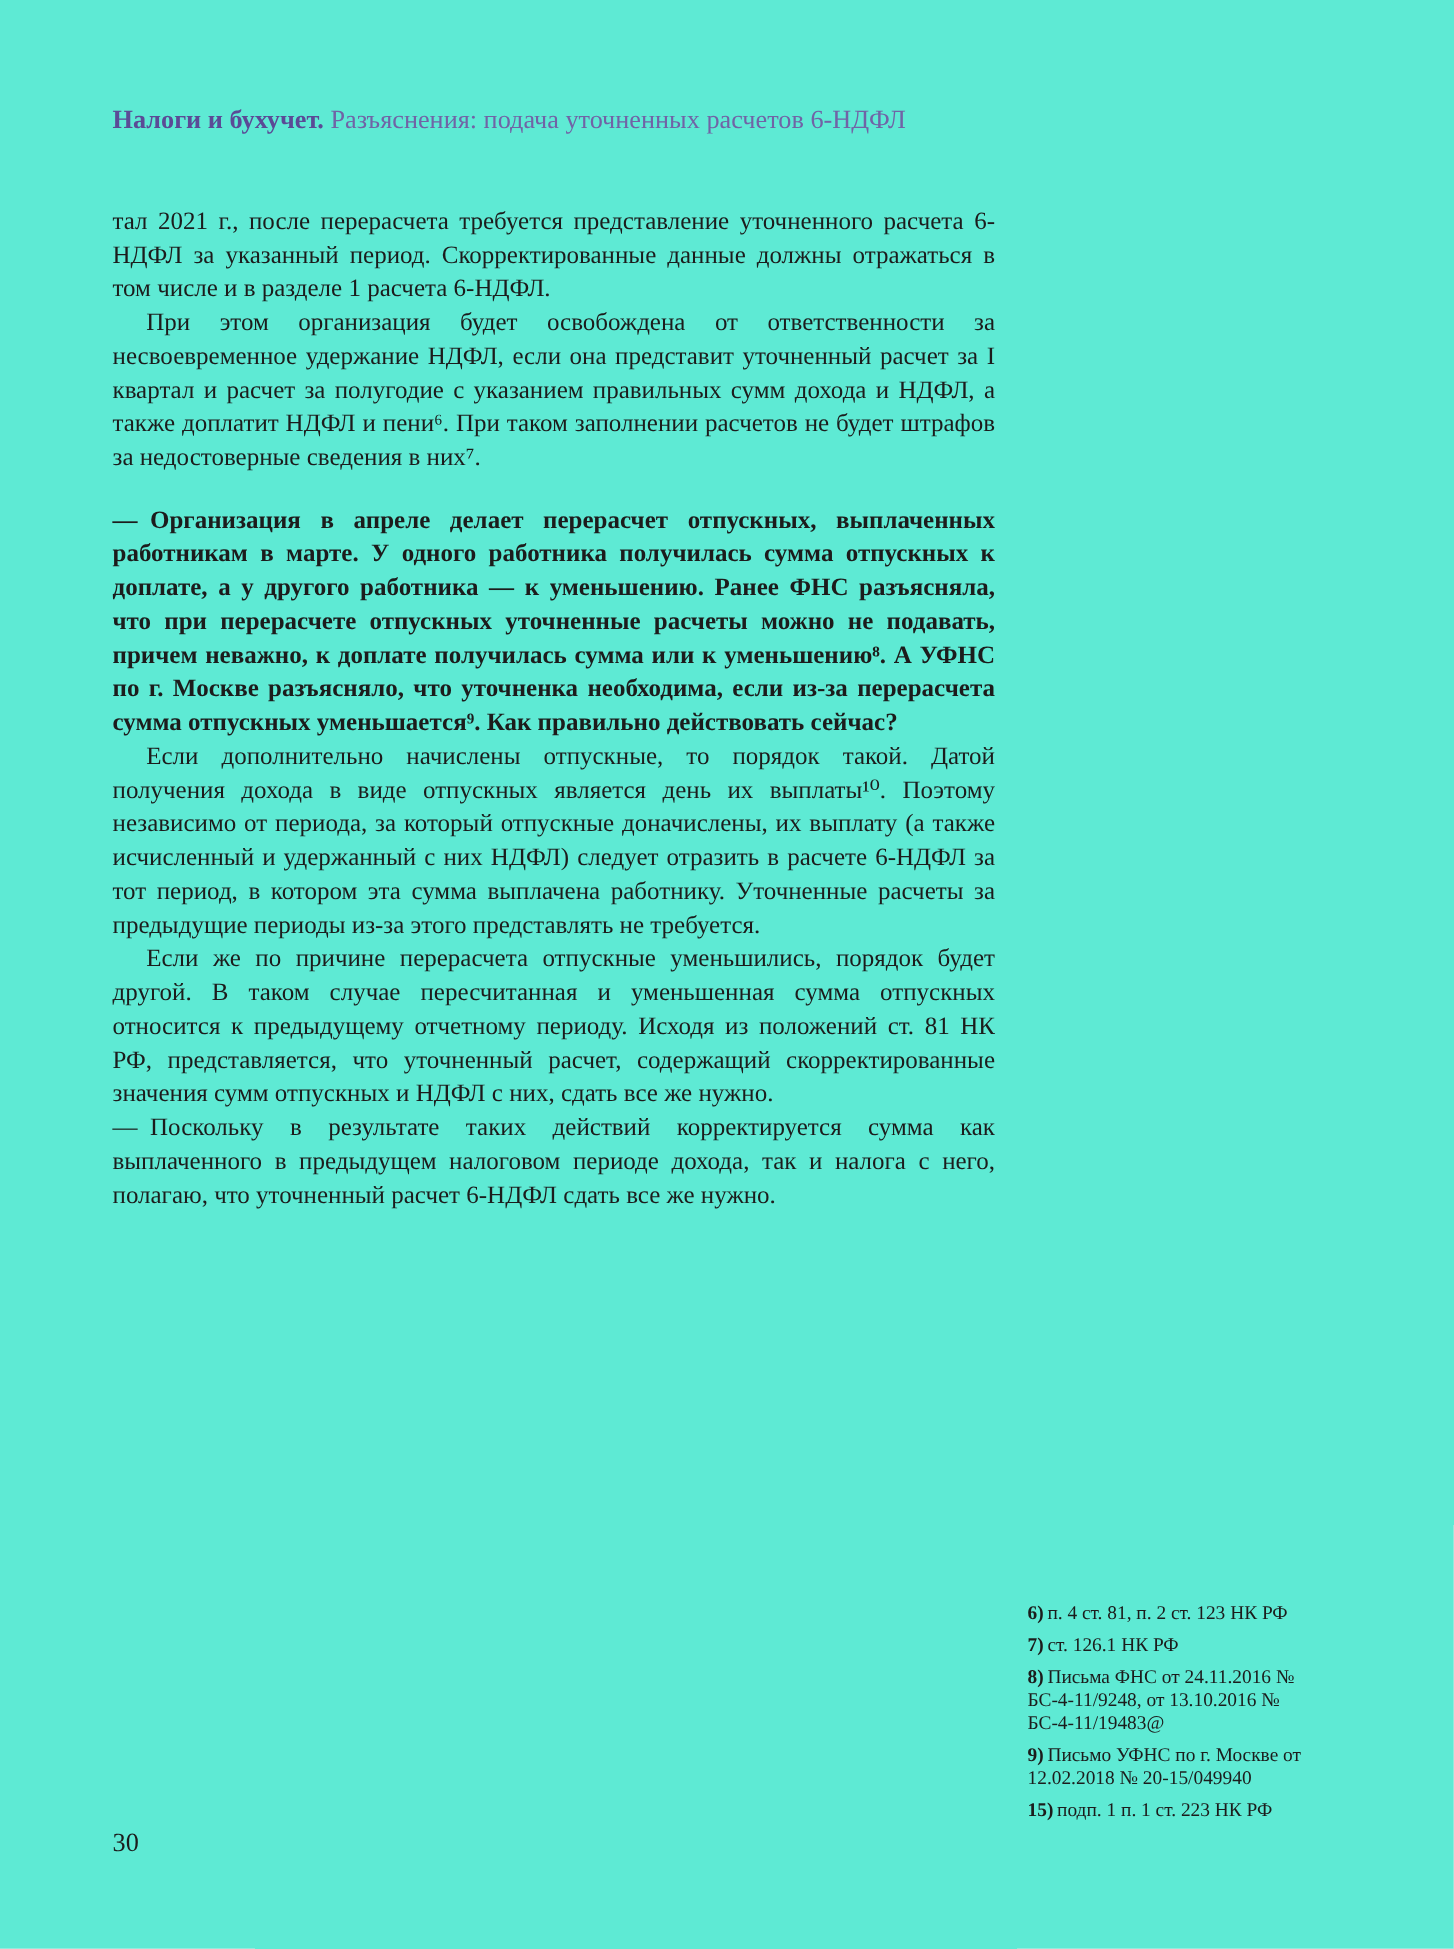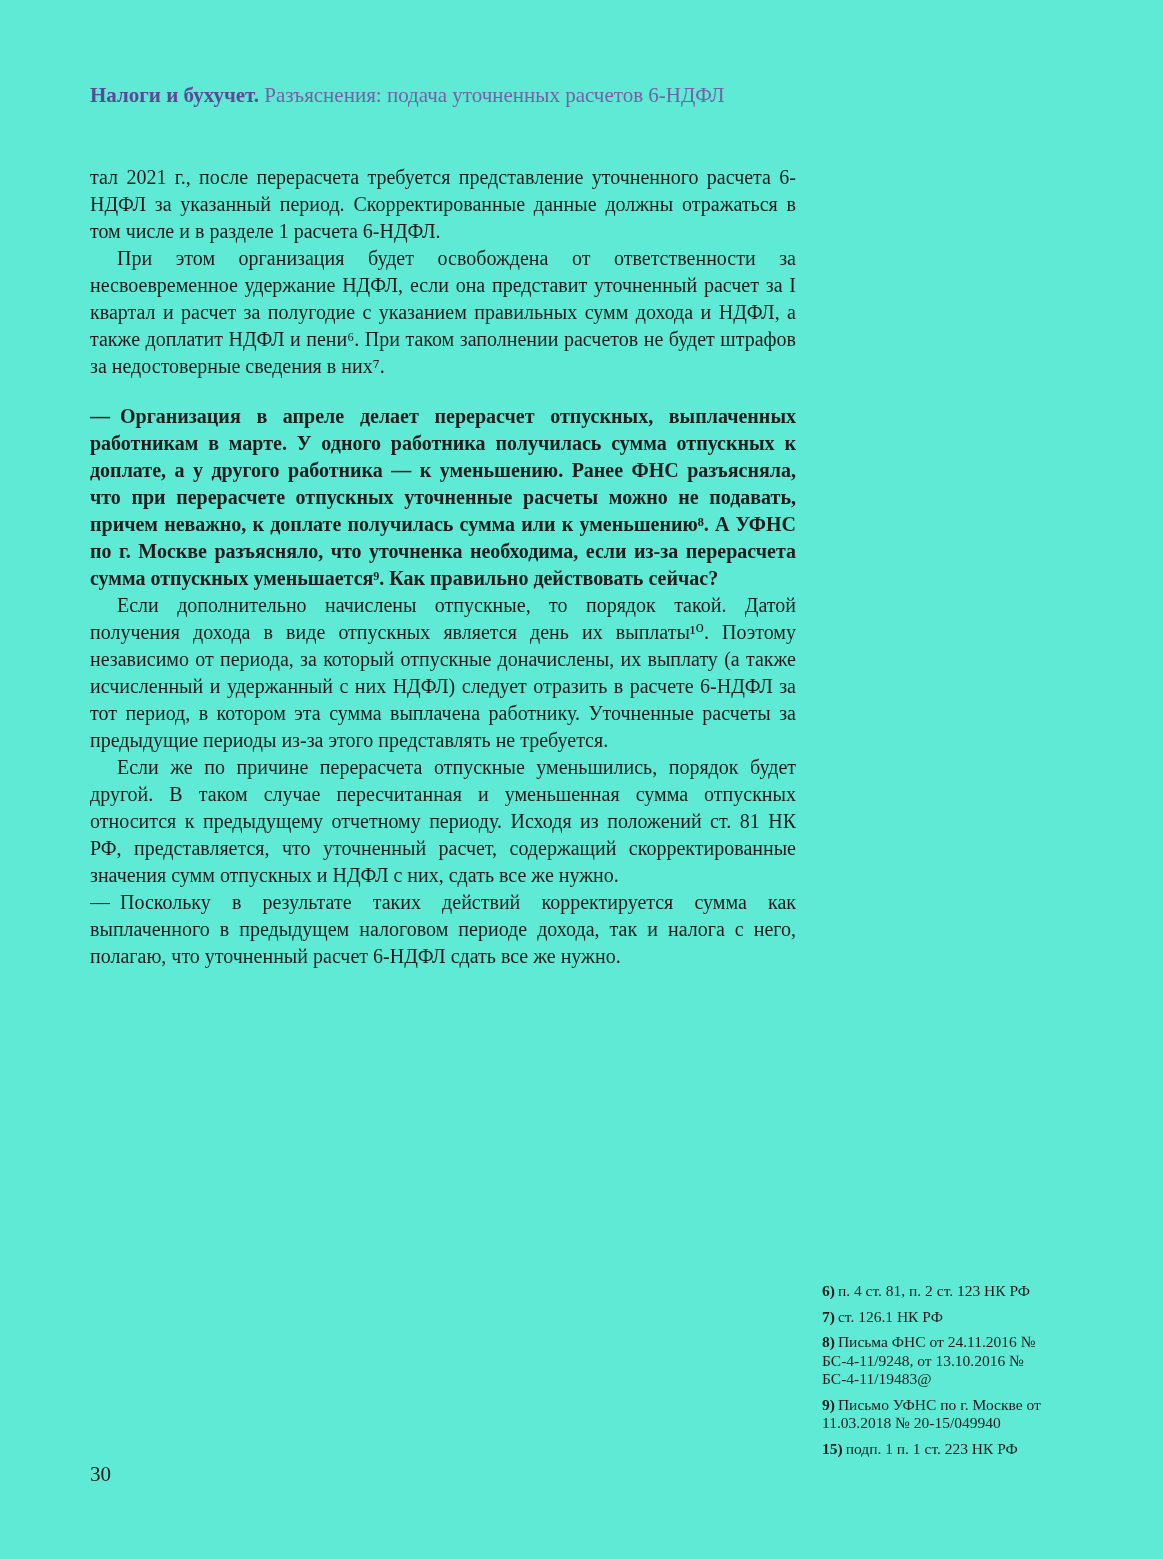--- a/index.html
+++ b/index.html
@@ -98,21 +98,21 @@
     <div class="footnote">
       <span class="fn-num">6)</span><span>п. 4 ст. 81, п. 2 ст. 123 НК РФ</span>
     </div>
     <div class="footnote">
       <span class="fn-num">7)</span><span>ст. 126.1 НК РФ</span>
     </div>
     <div class="footnote">
       <span class="fn-num">8)</span><span>Письма ФНС от 24.11.2016 № БС-4-11/9248, от 13.10.2016 № БС-4-11/19483@</span>
     </div>
     <div class="footnote">
-      <span class="fn-num">9)</span><span>Письмо УФНС по г. Москве от 11.03.2018 № 20-15/049940</span>
+      <span class="fn-num">9)</span><span>Письмо УФНС по г. Москве от 12.02.2018 № 20-15/049940</span>
     </div>
     <div class="footnote">
       <span class="fn-num">15)</span><span>подп. 1 п. 1 ст. 223 НК РФ</span>
     </div>
   </div>
 
   <div class="page-number">30</div>
 
 </div>
 

